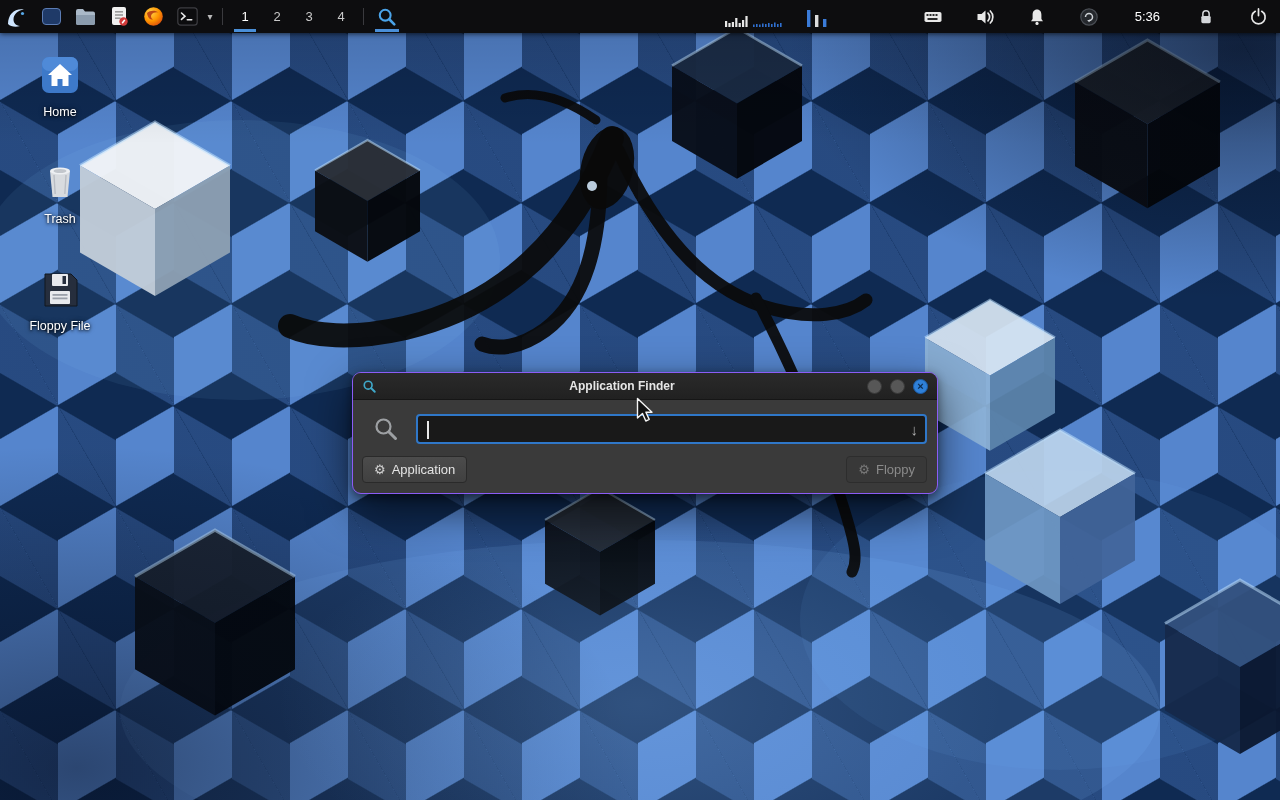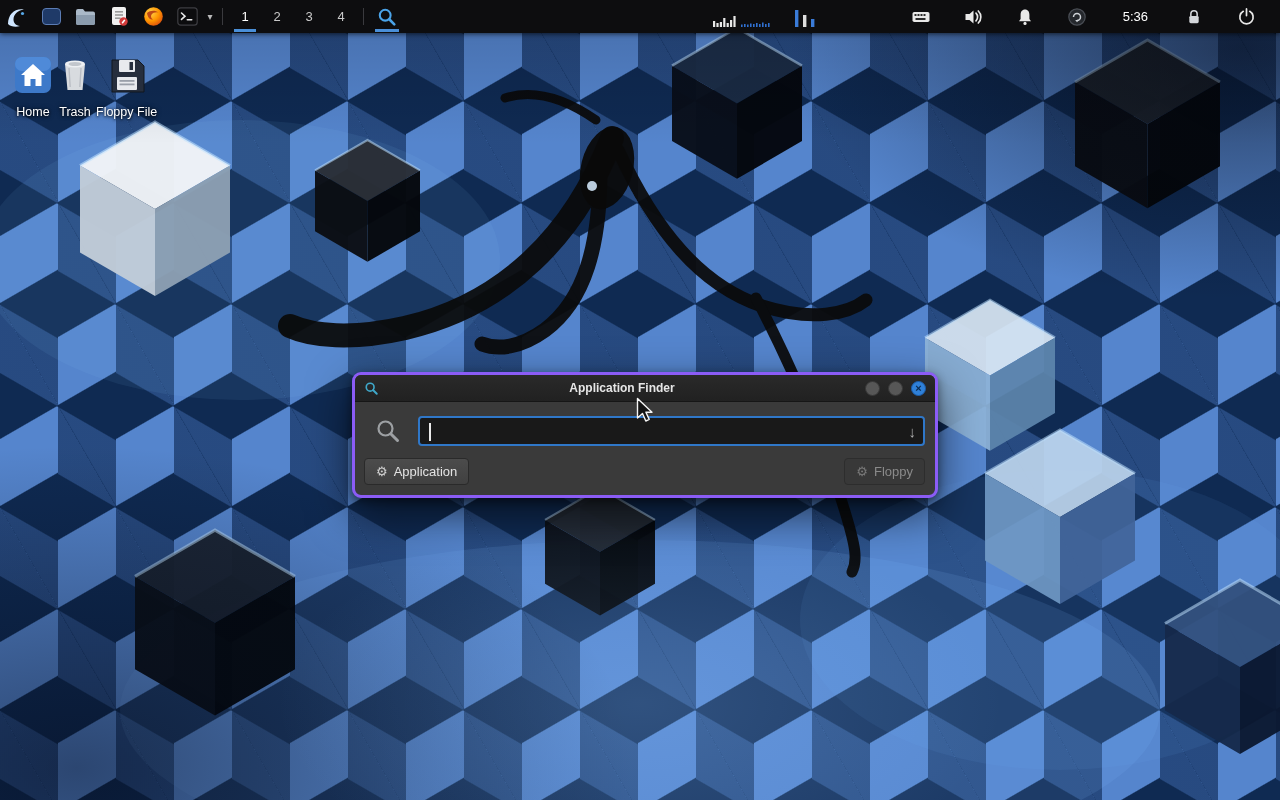--- a/index.html
+++ b/index.html
@@ -31,51 +31,51 @@
       linear-gradient(180deg, rgba(0,0,10,0.18), transparent 18%);
   }
 
   
   .panel {
     position:absolute; top:0; left:0; right:0; height:33px; z-index:10;
     background:#0d0d0f; display:flex; align-items:stretch;
     box-shadow:0 1px 5px rgba(0,0,0,0.65); color:#d6d6d6; font-size:13px;
   }
   .panel-left { display:flex; align-items:stretch; }
-  .panel-right { margin-left:auto; display:flex; align-items:center; gap:32px; padding-right:24px; }
+  .panel-right { margin-left:auto; display:flex; align-items:center; gap:32px; padding-right:12px; }
   .p-btn { display:flex; align-items:center; justify-content:center; width:34px;
            background:transparent; border:none; position:relative; }
   .ws-btn { width:32px; background:transparent; border:none; color:#c9c9c9; font-size:13px;
             position:relative; display:flex; align-items:center; justify-content:center; }
   .ws-btn.active { color:#ffffff; }
   .ws-btn.active::after, .task-btn.active::after {
     content:""; position:absolute; left:5px; right:5px; bottom:1px; height:3px; background:#4a8fd8;
   }
   .task-btn { position:relative; }
   .sep { width:1px; background:#3a3a3e; margin:8px 6px; }
   .caret { color:#b9b9b9; font-size:10px; width:12px; display:flex; align-items:center; justify-content:center; }
   .tray-ic { width:20px; height:20px; display:grid; place-items:center; }
   .graph { margin-right:56px; display:flex; align-items:flex-end; }
   .clock { color:#ffffff; padding:0 4px; font-size:13px; }
 
   
   .ico-win { width:19px; height:17px; background:#1f3a68; border:1px solid #5b7cb4; border-radius:4px; }
 
   
   .desk-icons { position:absolute; left:12px; top:42px; z-index:3; width:96px;
-                display:flex; flex-direction:row; }
+                display:flex; flex-direction:column; }
   .dicon { height:107px; display:flex; flex-direction:column; align-items:center;
            padding-top:12px; gap:9px; }
   .dicon-label { color:#ffffff; font-size:12.5px; text-shadow:0 1px 3px rgba(0,0,0,0.95), 0 0 5px rgba(0,0,0,0.6);
                  max-width:96px; text-align:center; white-space:nowrap; }
 
   
   .appfinder {
     position:absolute; left:352px; top:372px; width:586px; z-index:5;
-    background:#3a3a3a; border:3px solid #8b5cf6; border-radius:9px; overflow:hidden;
+    background:#3a3a3a; border:1px solid #8b5cf6; border-radius:9px; overflow:hidden;
     box-shadow:0 16px 44px rgba(0,0,0,0.6), 0 3px 10px rgba(0,0,0,0.45);
   }
   .titlebar { height:27px; background:linear-gradient(#2a2a2a,#212121); display:flex;
               align-items:center; padding:0 9px; gap:6px; border-bottom:1px solid #161616; }
   .title-text { flex:1; text-align:center; font-size:12px; font-weight:bold; color:#e6e6e6; }
   .win-controls { display:flex; align-items:center; gap:8px; }
   .wc { width:15px; height:15px; border-radius:50%; border:1px solid #383838; background:#575757;
         display:grid; place-items:center; padding:0; }
   .wc.close { background:#2f80d8; border-color:#1c5da9; color:#0c2a4d; font-size:11px; font-weight:bold;
               line-height:1; }

